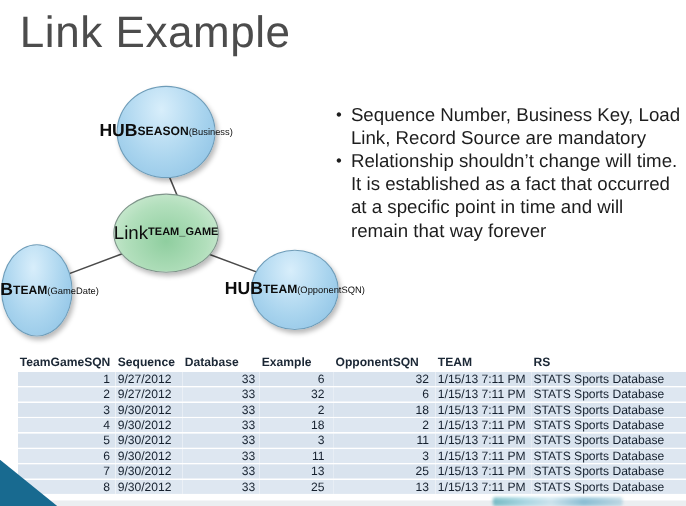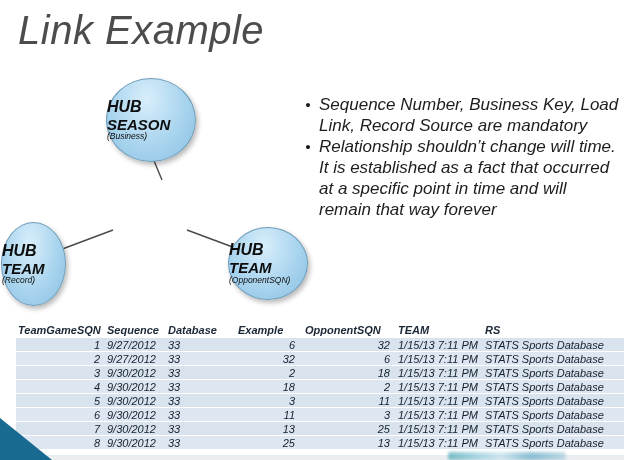--- a/index.html
+++ b/index.html
@@ -1,48 +1,47 @@
 <!DOCTYPE html>
 <html style="--hub_fill: #a9d4ee; --link_fill: #8fce9f; --triangle: #186a90; --row_bg: #d9e3ee; --row_bg_alt: #dee7f1; --title_text: #4c4c4c;"><head>
 <meta charset="utf-8">
 <style>
   html,body{margin:0;padding:0;background:#fff;}
   .slide{
     position:relative;width:624px;height:460px;background:#ffffff;overflow:hidden;
     font-family:"Liberation Sans", sans-serif;
-    font-style:italic;
   }
   
   .title{
     position:absolute;left:18px;top:8px;font-size:40px;font-weight:400;
     color:var(--title_text,#4c4c4c);letter-spacing:0.5px;
   }
   
   .diagram{position:absolute;left:0;top:0;width:320px;height:320px;}
   .diagram svg{position:absolute;left:0;top:0;pointer-events:none;}
   .node{
-    position:absolute;border-radius:50%;display:flex;flex-direction:column;
-    align-items:flex-start;justify-content:center;text-align:center;color:#0d0d0d;
+    position:absolute;border-radius:50%;display:flex;flex-direction:row;
+    align-items:center;justify-content:center;text-align:center;color:#0d0d0d;
     box-shadow:2px 3px 5px rgba(0,0,0,0.28);line-height:1.05;
   }
   .hub{
     background:radial-gradient(ellipse at 45% 25%, #d8eefb 0%, var(--hub_fill,#a9d4ee) 55%, #88bfe3 100%);
     border:1.5px solid #6e9cb8;
   }
   .link-node{
     background:radial-gradient(ellipse at 50% 60%, var(--link_fill,#8fce9f) 0%, #b2dfbc 55%, #dcf0df 100%);
     border:1.5px solid #7e948a;
   }
   .node-hub-season{left:106px;top:78px;width:88px;height:82px;}
   .node-link{left:103px;top:176px;width:94px;height:70px;}
   .node-hub-team{left:1px;top:222px;width:63px;height:82px;}
   .node-hub-opponent{left:228px;top:227px;width:78px;height:71px;}
   .node .t1{font-size:16px;font-weight:700;}
   .node-link .t1{font-size:17px;font-weight:400;}
-  .node .t2{font-size:15px;font-weight:700;margin-top:1px;}
+  .node .t2{font-size:11px;font-weight:700;margin-top:1px;}
   .node .t3{font-size:8.5px;font-weight:400;}
   .node-link .t2{font-size:10px;font-weight:700;}
   
   .bullets{
     position:absolute;left:297px;top:94px;width:322px;margin:0;padding:0;list-style:none;
     color:#1d1d1d;font-size:17px;line-height:21px;
   }
   .bullets li{display:flex;align-items:flex-start;}
   .bmark{width:22px;flex:0 0 22px;text-align:center;font-size:15px;}
   .btext{flex:1;white-space:pre-wrap;}
@@ -54,21 +53,21 @@
   .datatable th{
     font-weight:700;text-align:left;padding:1px 2px;height:14px;background:#ffffff;
     color:#1b2735;overflow:hidden;white-space:nowrap;
   }
   .datatable td{
     padding:0 2px;height:13px;border-bottom:1px solid #ffffff;overflow:hidden;white-space:nowrap;
   }
   .datatable tbody tr{background:var(--row_bg,#d9e3ee);}
   .datatable tbody tr:nth-child(even){background:var(--row_bg_alt,#dfe8f2);}
   .datatable td:nth-child(1){text-align:right;padding-right:5px;}
-  .datatable td:nth-child(3){padding-right:4px;}
+  .datatable td:nth-child(3){text-align:right;padding-right:4px;}
   .datatable td:nth-child(4){text-align:right;padding-right:8px;}
   .datatable td:nth-child(5){text-align:right;padding-right:6px;}
   .datatable td:nth-child(2),.datatable td:nth-child(6),.datatable td:nth-child(7){text-align:left;}
   
   .bottom-strip{
     position:absolute;left:0;top:455px;width:624px;height:5px;background:#e3e7eb;opacity:0.7;
   }
   .watermark{
     position:absolute;left:448px;top:452px;width:118px;height:8px;border-radius:2px;
     background:linear-gradient(90deg,#2e9aa8 0%,#7fc6d8 25%,#b9dcea 45%,#4d9ec0 70%,#9fc8da 100%);
@@ -96,25 +95,29 @@
       <circle cx="57" cy="251" r="4" fill="#000"></circle>
       <circle cx="238" cy="249" r="4" fill="#000"></circle>
     </svg>
 
     <div class="node hub node-hub-season">
       <div class="t1">HUB</div>
       <div class="t2">SEASON</div>
       <div class="t3">(Business)</div>
     </div>
 
+    <div class="node link-node node-link">
+      <div class="t1">Link</div>
+      <div class="t2">TEAM_GAME</div>
+    </div>
 
     <div class="node hub node-hub-team">
       <div class="t1">HUB</div>
       <div class="t2">TEAM</div>
-      <div class="t3">(Record)</div>
+      <div class="t3">(GameDate)</div>
     </div>
 
     <div class="node hub node-hub-opponent">
       <div class="t1">HUB</div>
       <div class="t2">TEAM</div>
       <div class="t3">(OpponentSQN)</div>
     </div>
   </div>
 
   <ul class="bullets">

